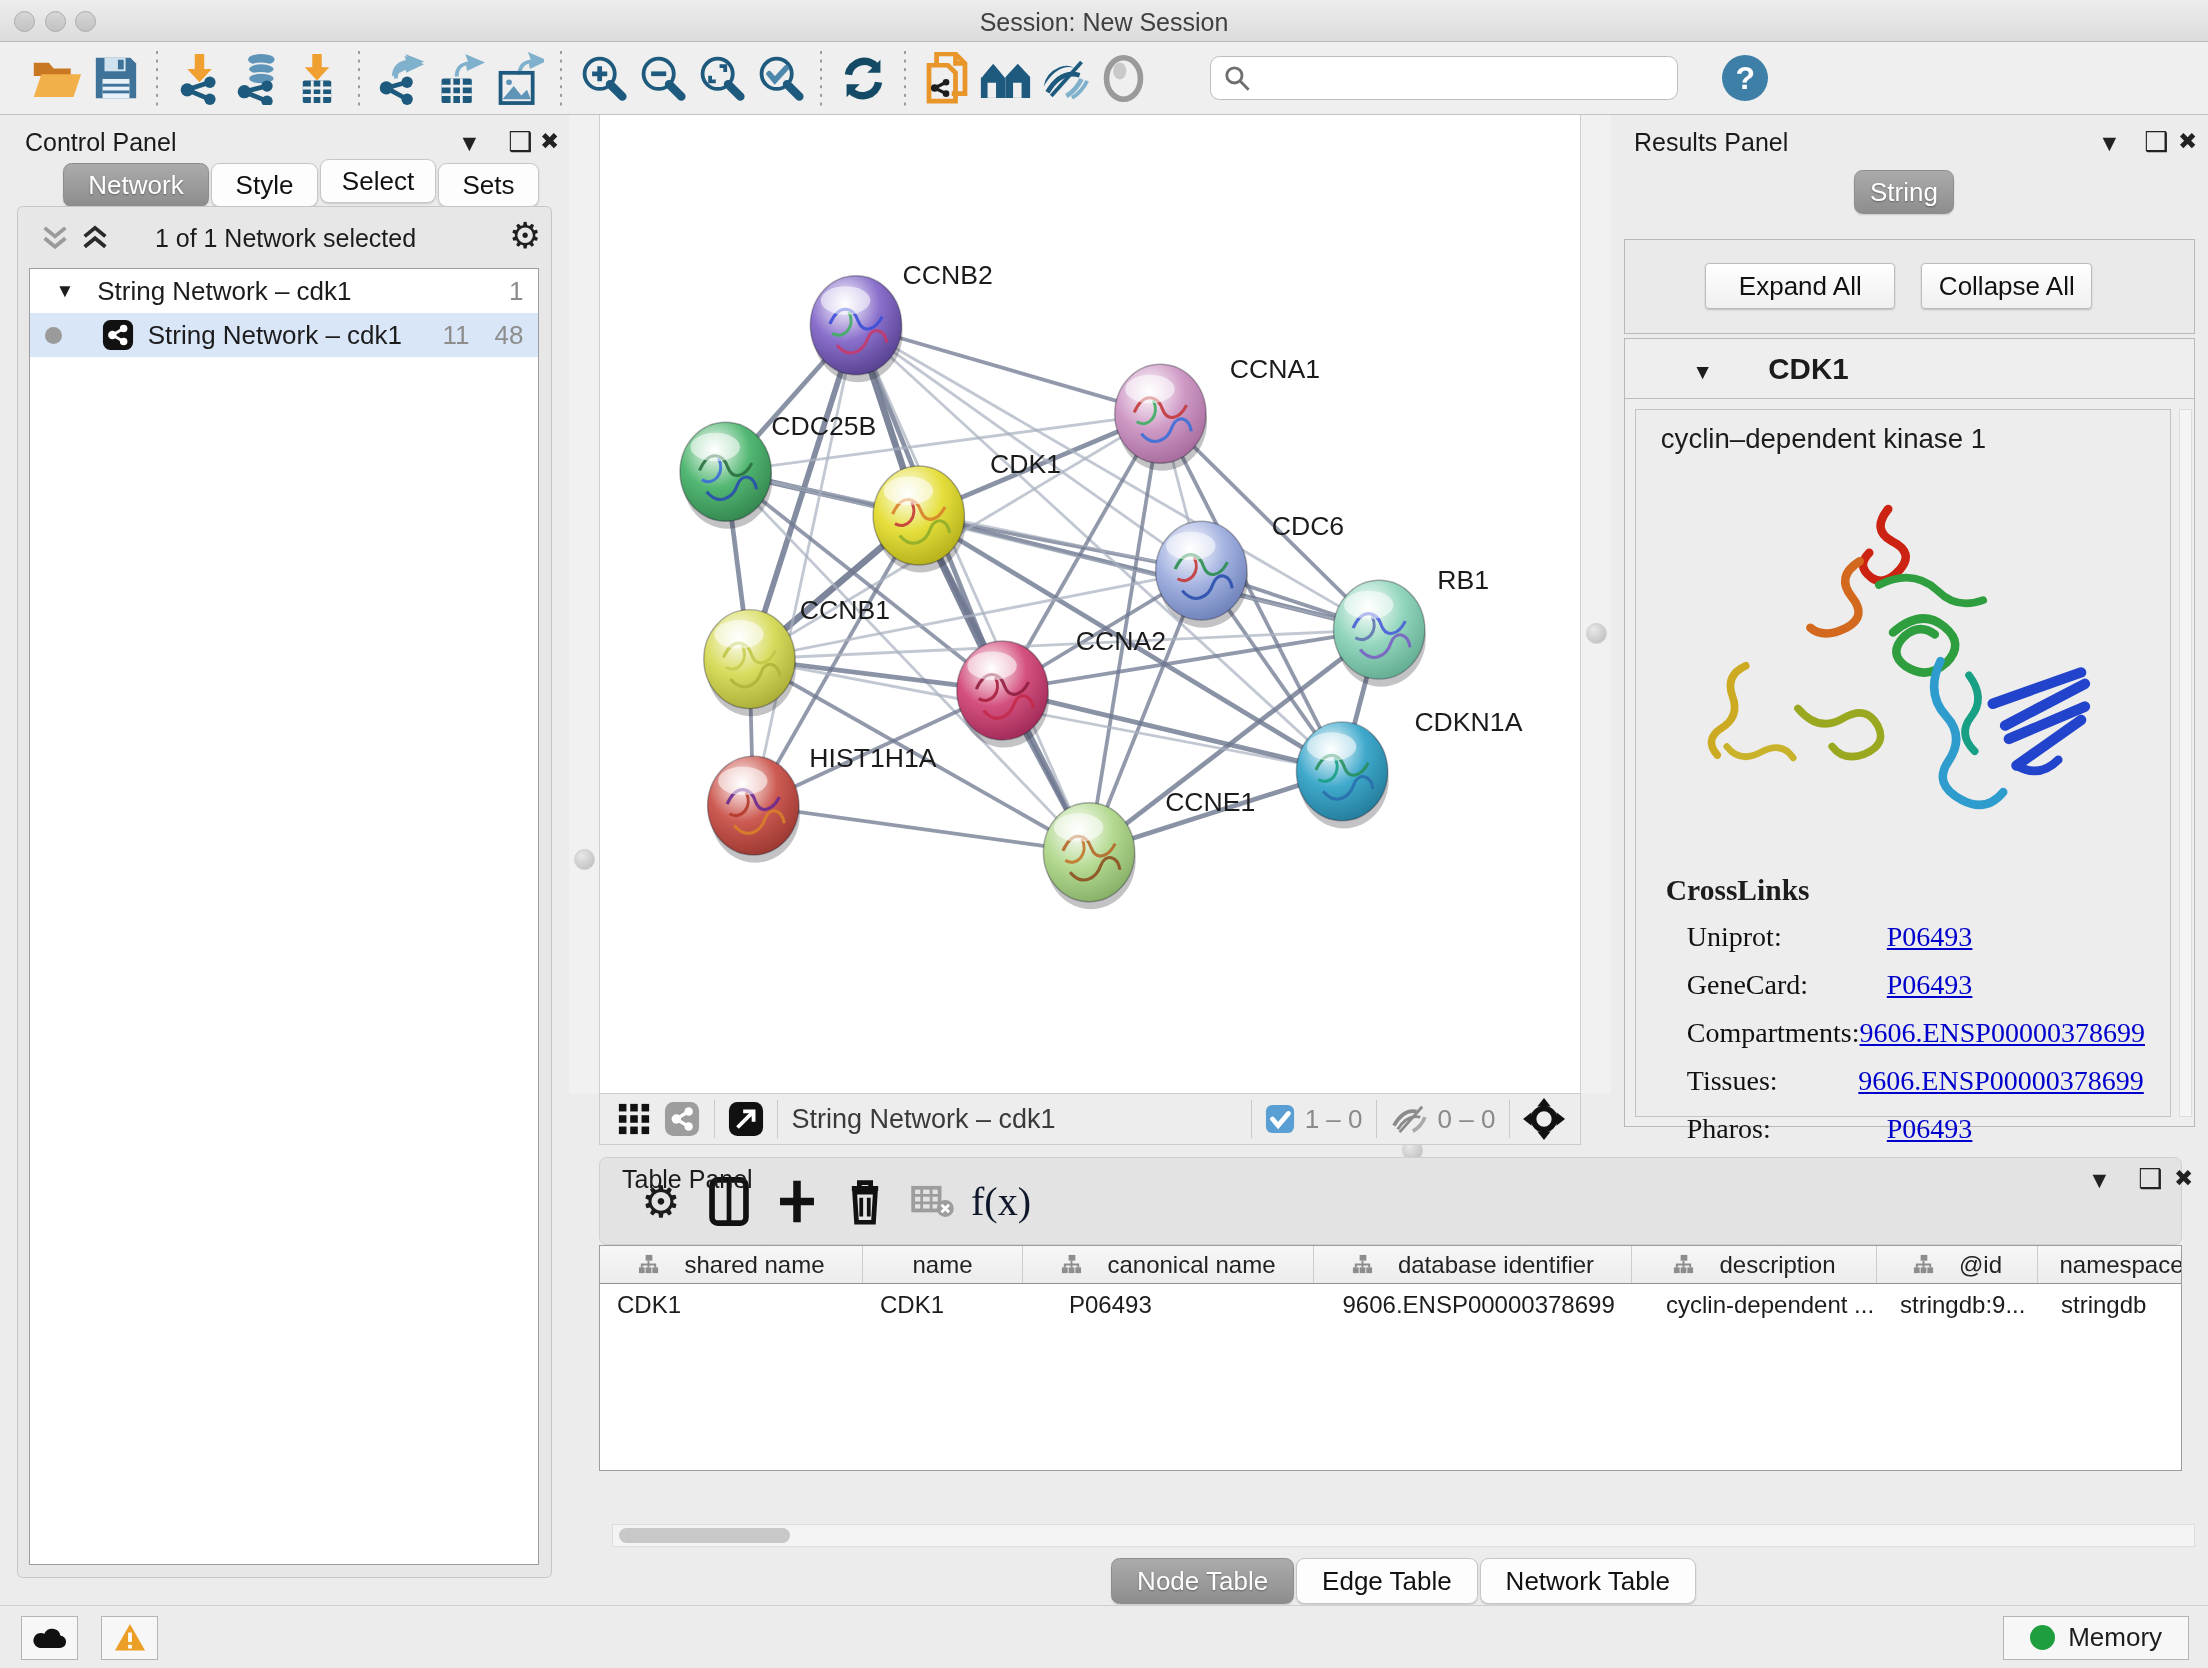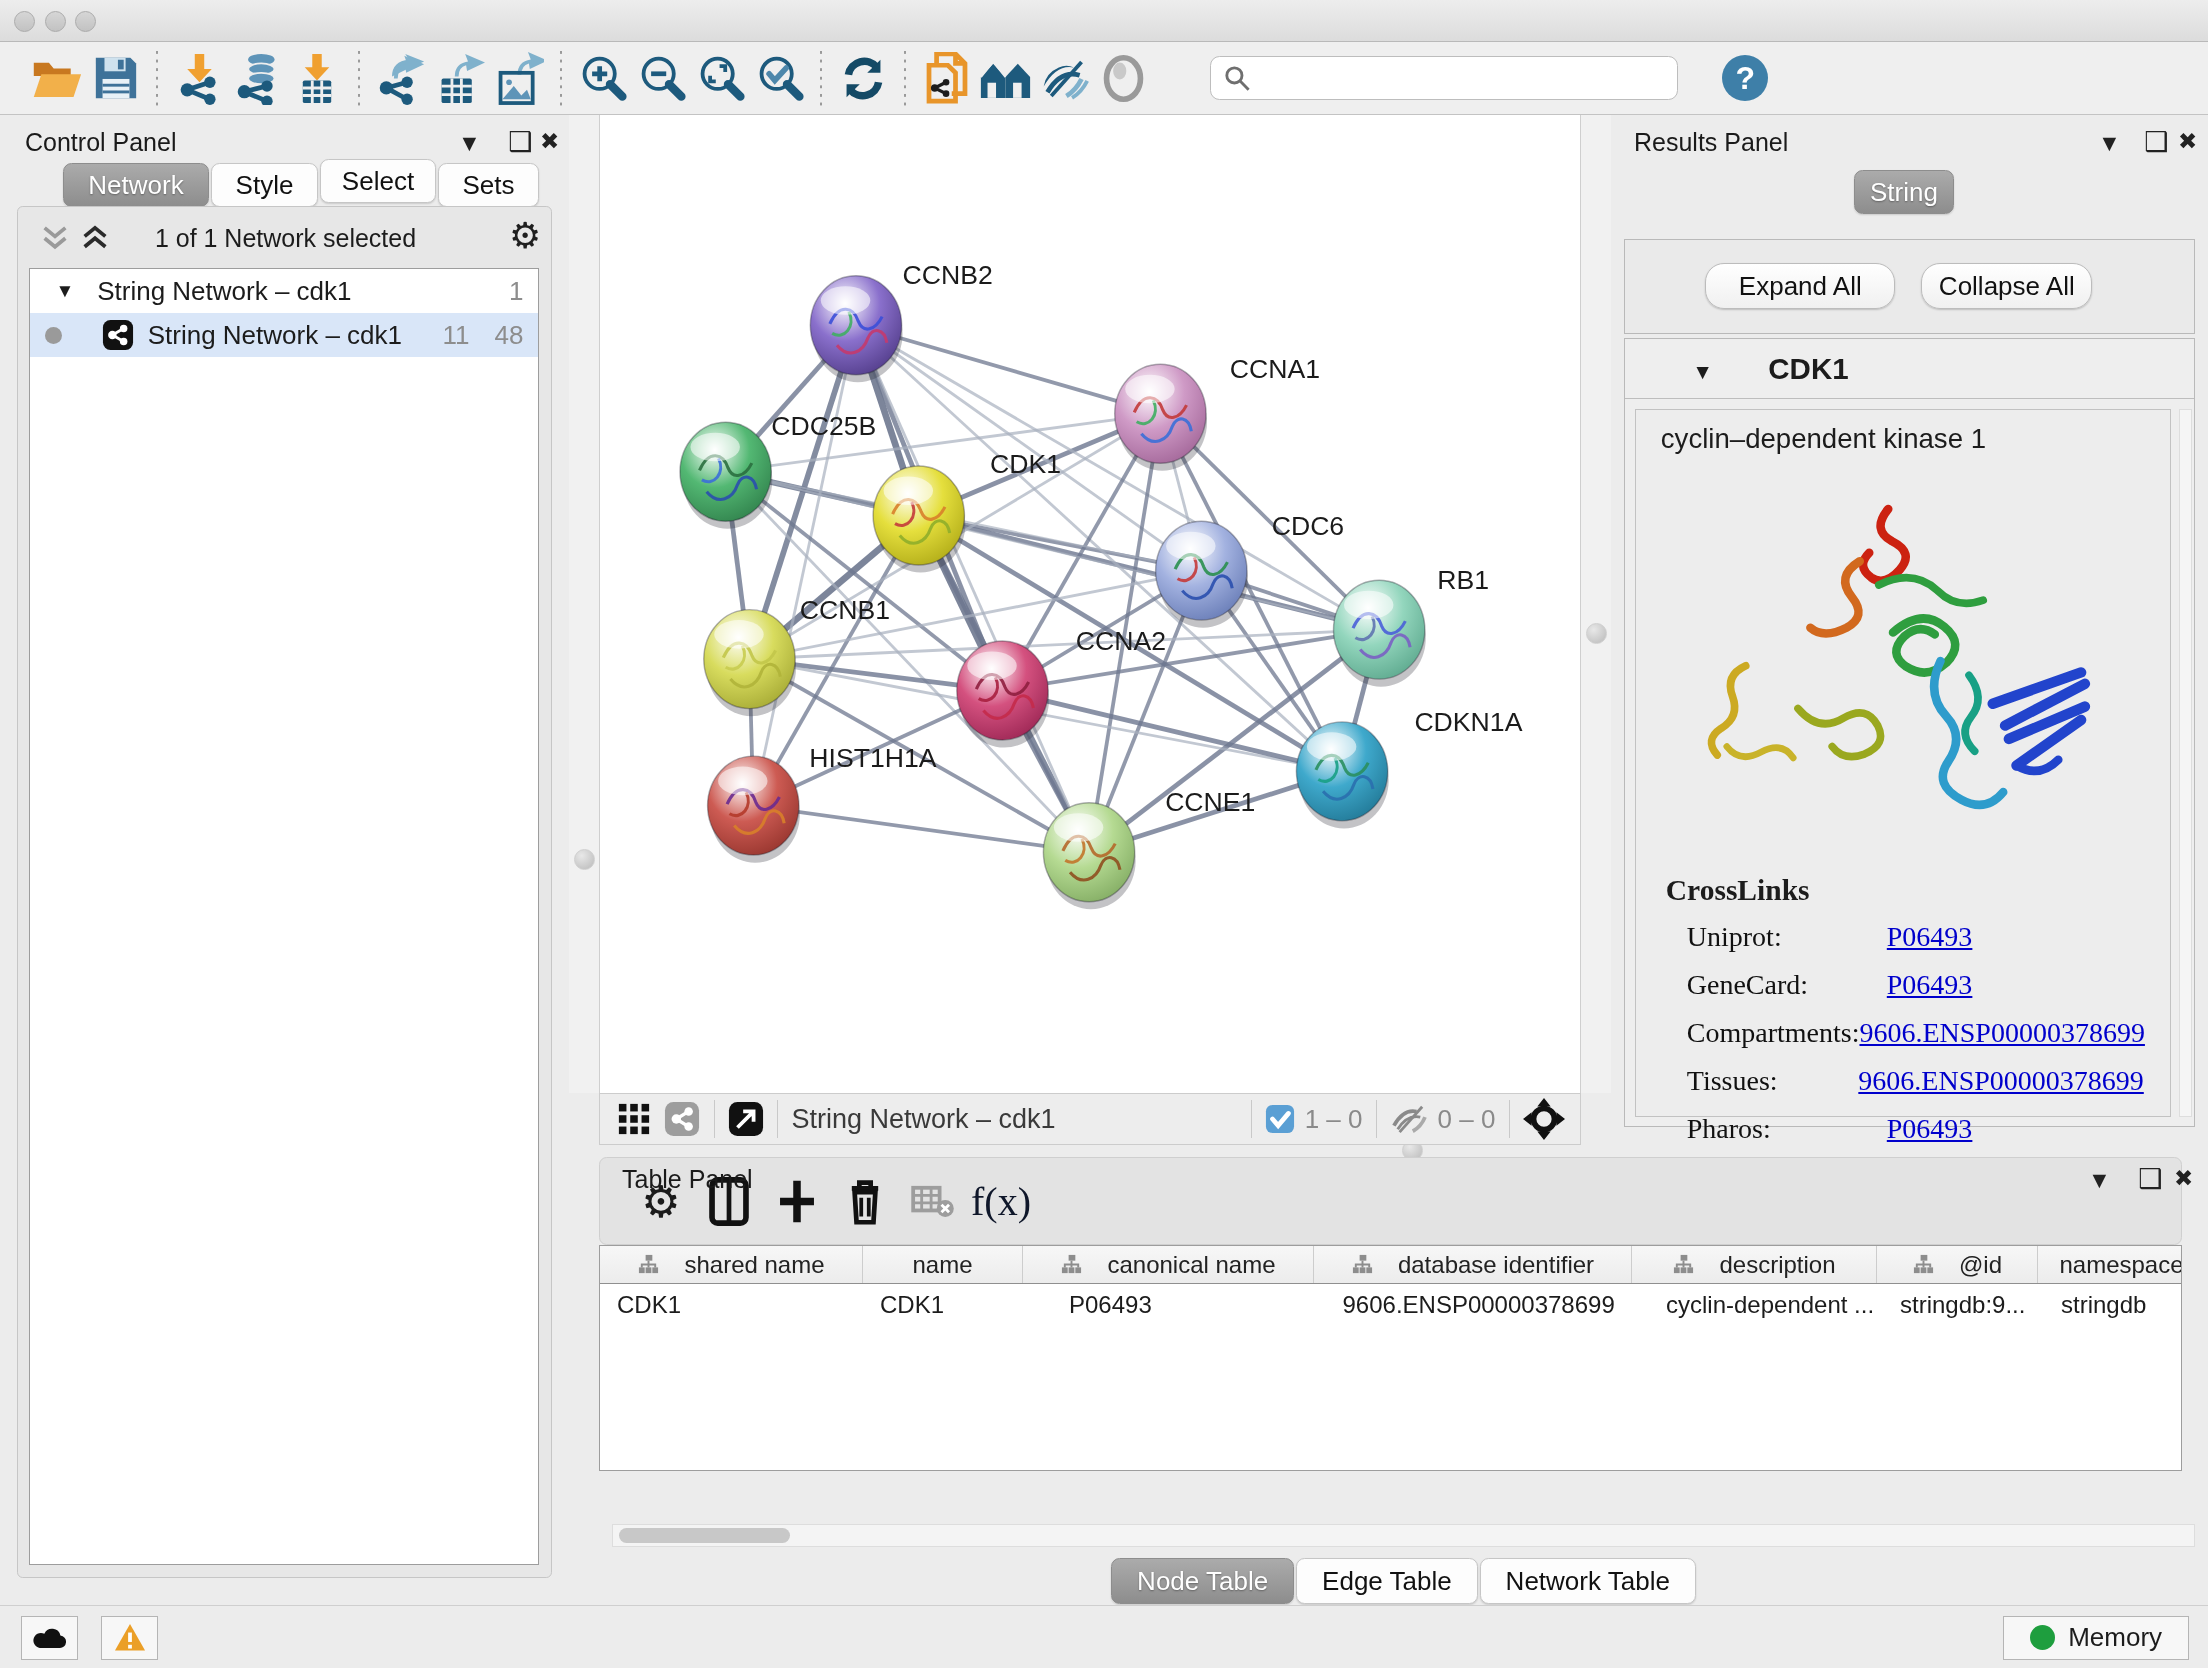--- a/index.html
+++ b/index.html
@@ -55,21 +55,21 @@
 
   
   .vsplit { top:115px; width:30px; height:978px; background:#f1f1f1; }
   .knob { width:21px; height:21px; border-radius:50%;
     background:radial-gradient(circle at 35% 30%, #e8e8e8, #b9b9b9); border:1px solid #cfcfcf; }
 
   
   #results-panel { left:1611px; top:115px; width:597px; height:1041px; }
   #rp-buttons-box { left:13.3px; top:124px; width:571px; height:95px; background:#eaeaea; border:1px solid #b9b9b9; }
   .rp-btn { height:46px; background:linear-gradient(#ffffff,#f0f0f0); border:1px solid #bcbcbc;
-    border-radius:19px; display:flex; align-items:center; justify-content:center;
+    border-radius:4px; display:flex; align-items:center; justify-content:center;
     font-size:26px; color:#111; box-shadow:0 1px 1.9px rgba(0,0,0,.2); }
   #rp-entry-box { left:13.3px; top:223px; width:571px; height:789px; background:#eeeeee; border:1px solid #b9b9b9; }
   #rp-entry-inner { left:9.5px; top:70px; width:536px; height:708px; background:#ededed; border:1px solid #c2c2c2; }
   #rp-scroll { right:1.9px; top:70px; width:13.3px; height:708px; background:#f5f5f5; border:1px solid #dddddd; }
   .xl-row { display:flex; font-family:"Liberation Serif","DejaVu Serif",serif; font-size:28px; margin-top:16px; }
   .xl-label { width:200px; color:#111; }
   .xl-link { color:#0000cc; text-decoration:underline; }
 
   
   #table-panel { left:599px; top:1157px; width:1609px; height:449px; }
@@ -98,20 +98,21 @@
   svg { display:block; }
   text { font-family:"Liberation Sans","DejaVu Sans",sans-serif; }
 </style>
 </head>
 <body>
 
 <div id="titlebar" class="abs">
   <div class="tl-dot abs" style="left:14.3px"></div>
   <div class="tl-dot abs" style="left:45px"></div>
   <div class="tl-dot abs" style="left:75px"></div>
+  <div id="win-title" class="abs">Session: New Session</div>
 </div>
 
 <div id="toolbar" class="abs">
   <div class="tb-btn">
     <svg width="53" height="46" viewBox="0 0 56 48">
         <path d="M4 8 h16 l5 6 h18 v8 H4z" fill="#c87820"></path>
         <path d="M4 44 L12 20 h42 L46 44z" fill="#f2b04a"></path>
       </svg>
   </div>
   <div class="tb-btn">

